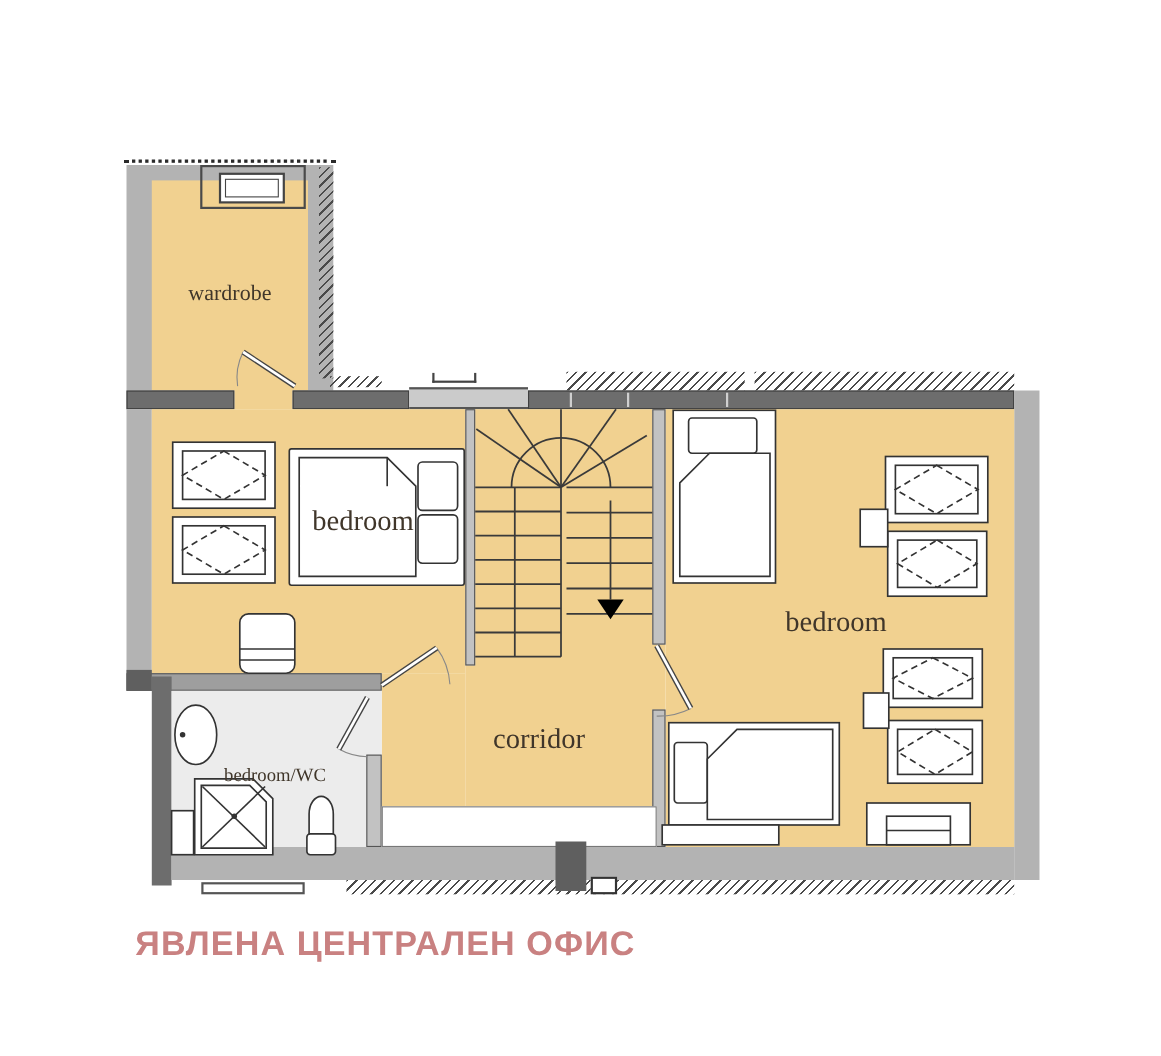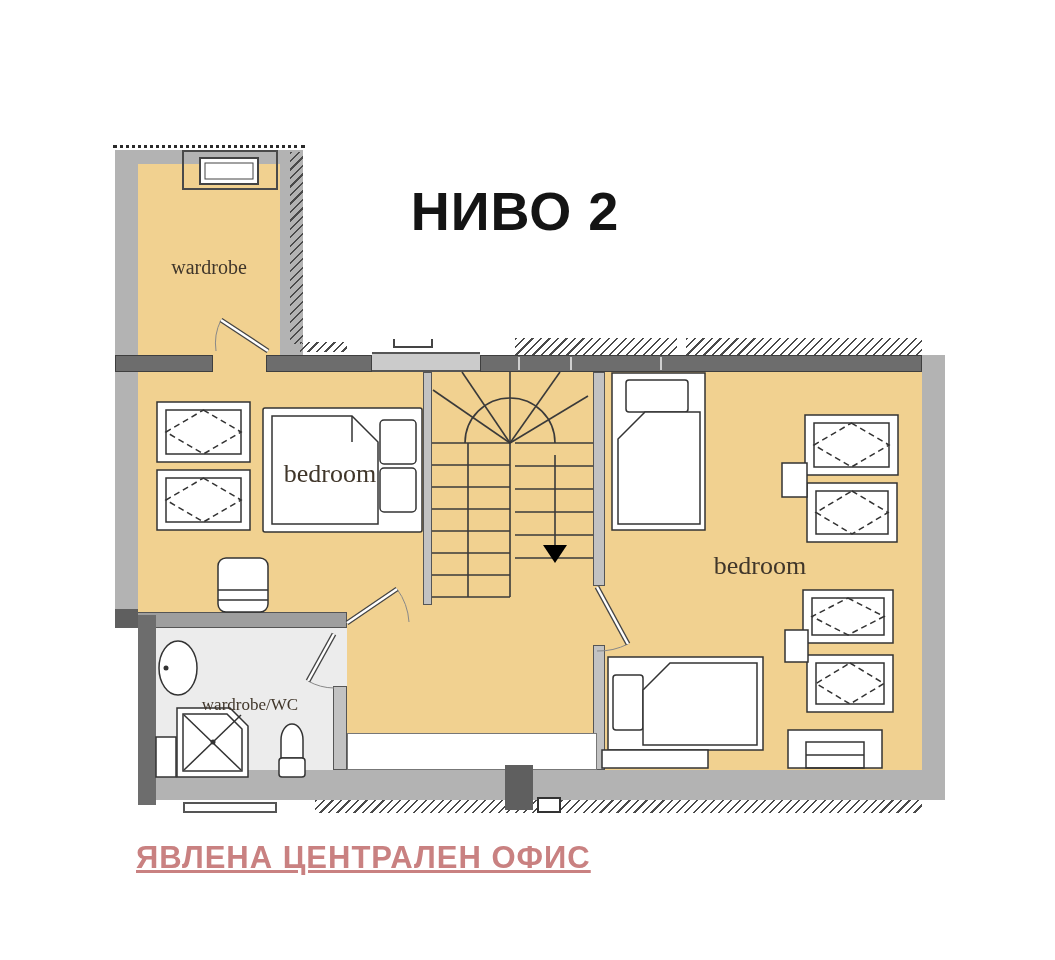--- a/index.html
+++ b/index.html
@@ -204,26 +204,26 @@
         <line x1="347" y1="623" x2="397" y2="589" stroke="#fff" stroke-width="2.5"></line>
       </g>
       <g>
         <path d="M597,651 A65,65 0 0 0 628,644" stroke="#888" stroke-width="1" fill="none"></path>
         <line x1="597" y1="587" x2="628" y2="644" stroke="#444" stroke-width="5"></line>
         <line x1="597" y1="587" x2="628" y2="644" stroke="#fff" stroke-width="2.5"></line>
       </g>
     </g>
   </svg>
 
-  <div id="title" class="abs lbl-z" style="left:390px;top:180px;width:250px;height:68px;">НИВО 2</div>
 
   <div class="abs roomlabel lbl-z" style="left:138px;top:256px;width:142px;font-size:20px;">wardrobe</div>
 
   <div class="abs roomlabel lbl-z" style="left:255px;top:460px;width:150px;font-size:26px;">bedroom</div>
 
   <div class="abs roomlabel lbl-z" style="left:690px;top:552px;width:140px;font-size:26px;">bedroom</div>
 
-
-  <div class="abs roomlabel lbl-z" style="left:175px;top:696px;width:150px;font-size:17px;">wardrobe/WC</div>
-
-  <div id="watermark" class="abs lbl-z" style="left:136px;top:840px;text-decoration:underline;">ЯВЛЕНА ЦЕНТРАЛЕН ОФИС</div>
+  <div class="abs roomlabel lbl-z" style="left:415px;top:658px;width:150px;font-size:26px;">corridor</div>
+
+  <div class="abs roomlabel lbl-z" style="left:175px;top:696px;width:150px;font-size:17px;">bedroom/WC</div>
+
+  <div id="watermark" class="abs lbl-z" style="left:123px;top:840px;">ЯВЛЕНА ЦЕНТРАЛЕН ОФИС</div>
 
 </div>
 
 </body></html>

